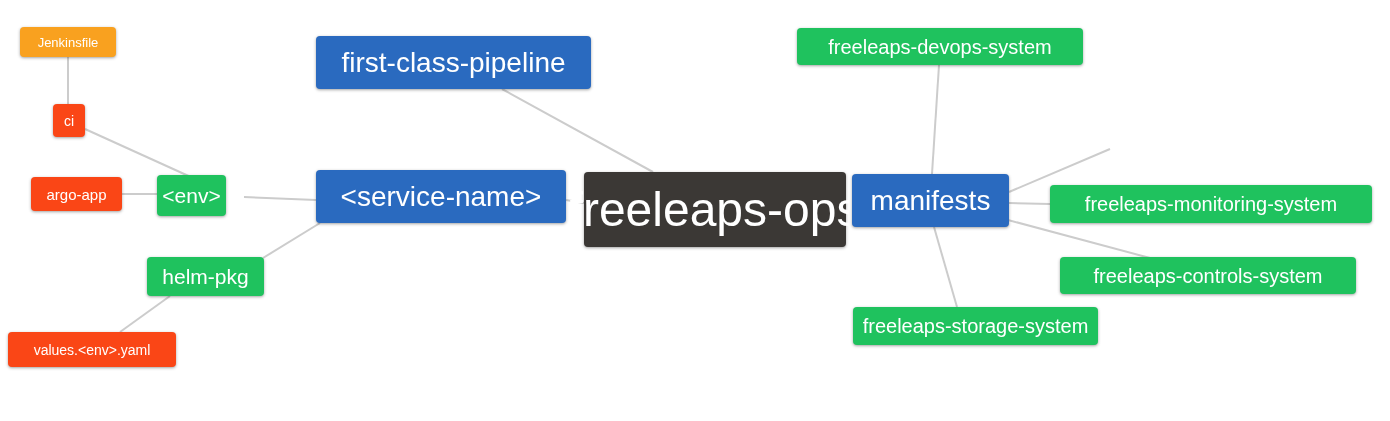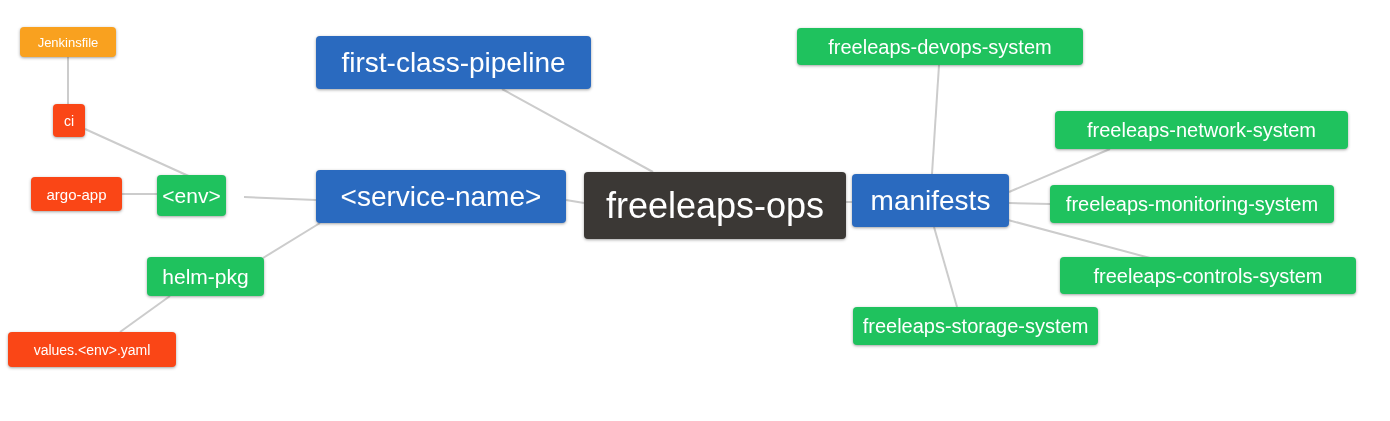--- a/index.html
+++ b/index.html
@@ -74,33 +74,30 @@
     </div>
     <div class="node" style="left: 8px; top: 332px; width: 168px; height: 35px; font-size: 14px; background: rgb(250, 70, 22);">
       <span>values.&lt;env&gt;.yaml</span>
     </div>
     <div class="node" style="left: 316px; top: 36px; width: 275px; height: 53px; font-size: 28px; background: rgb(42, 106, 191);">
       <span>first-class-pipeline</span>
     </div>
     <div class="node" style="left: 316px; top: 170px; width: 250px; height: 53px; font-size: 28px; background: rgb(42, 106, 191);">
       <span>&lt;service-name&gt;</span>
     </div>
-    <div class="node" style="left: 584px; top: 172px; width: 262px; height: 67px; font-size: 36px; background: rgb(59, 56, 53);">
+    <div class="node" style="left: 584px; top: 172px; width: 262px; height: 75px; font-size: 48px; background: rgb(59, 56, 53);">
       <span>freeleaps-ops</span>
     </div>
     <div class="node" style="left: 852px; top: 174px; width: 157px; height: 53px; font-size: 28px; background: rgb(42, 106, 191);">
       <span>manifests</span>
     </div>
     <div class="node" style="left: 797px; top: 28px; width: 286px; height: 37px; font-size: 20px; background: rgb(31, 194, 94);">
       <span>freeleaps-devops-system</span>
     </div>
-    <div class="node" style="left: 1055px; top: 111px; width: 293px; height: 38px; font-size: 20px; background: rgb(31, 194, 94);">
-      <span>freeleaps-network-system</span>
-    </div>
-    <div class="node" style="left: 1050px; top: 185px; width: 284px; height: 38px; font-size: 20px; background: rgb(31, 194, 94);">
+    <div class="node" style="left: 1050px; top: 185px; width: 322px; height: 38px; font-size: 20px; background: rgb(31, 194, 94);">
       <span>freeleaps-monitoring-system</span>
     </div>
     <div class="node" style="left: 1060px; top: 257px; width: 296px; height: 37px; font-size: 20px; background: rgb(31, 194, 94);">
       <span>freeleaps-controls-system</span>
     </div>
     <div class="node" style="left: 853px; top: 307px; width: 245px; height: 38px; font-size: 20px; background: rgb(31, 194, 94);">
       <span>freeleaps-storage-system</span>
     </div>
   </div>
 

